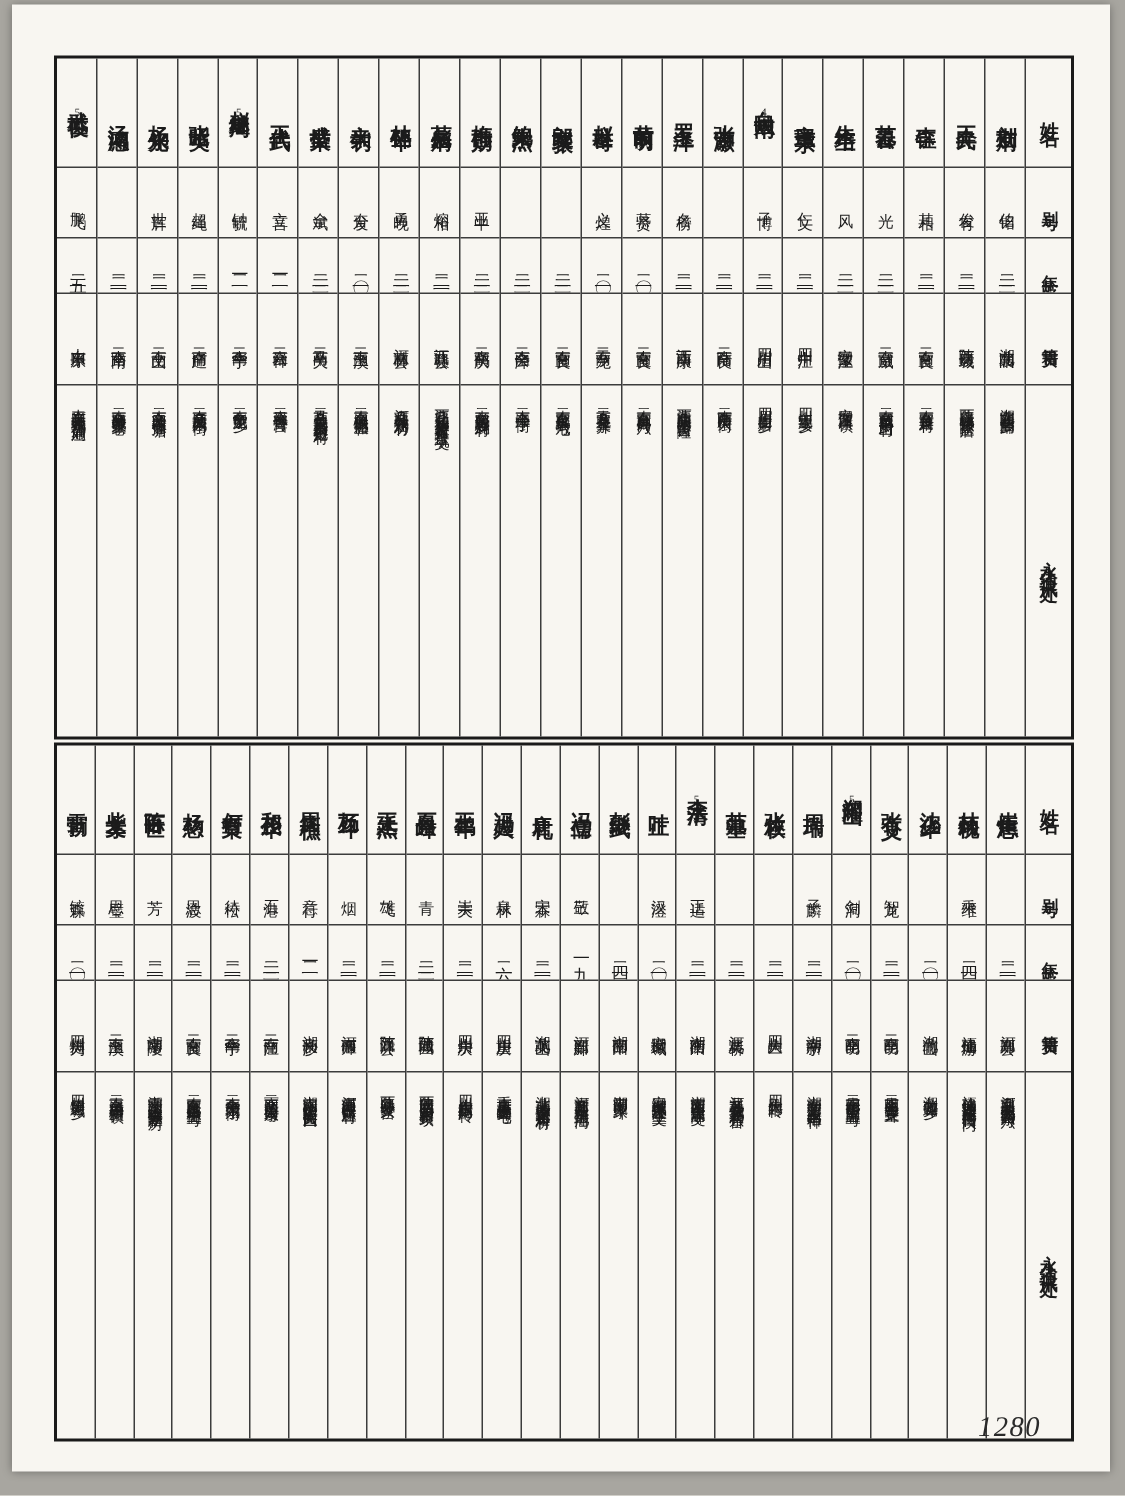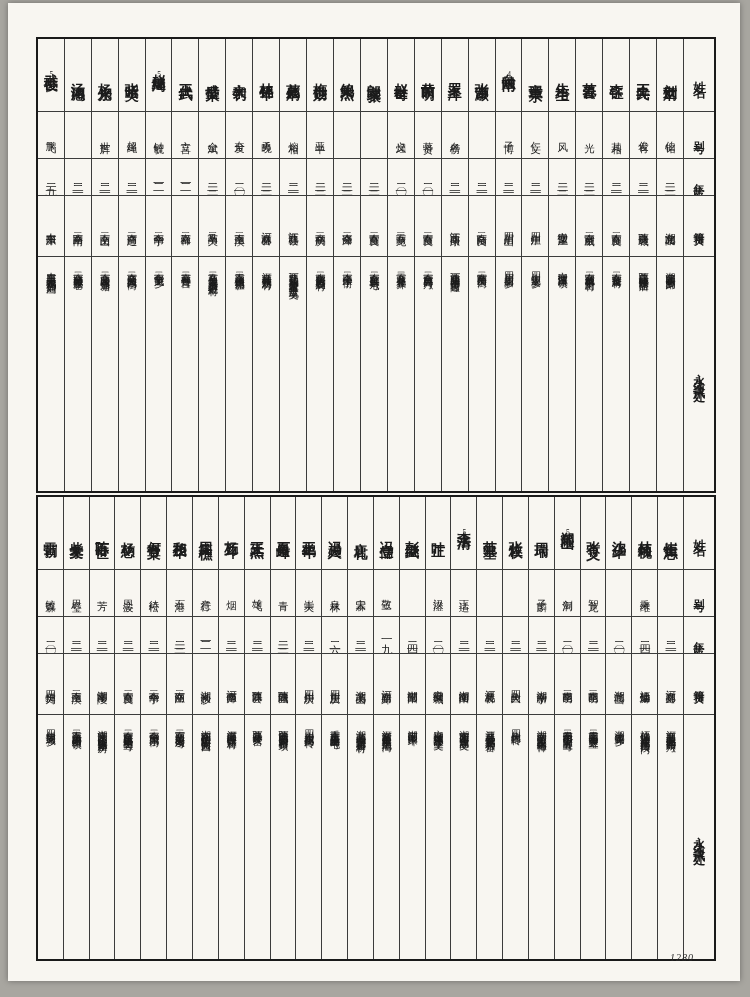--- a/index.html
+++ b/index.html
@@ -38,21 +38,21 @@
   .c-native{height:60px;font-size:10.5px;letter-spacing:1px;}
   .c-address{flex:1 1 auto;font-size:10px;letter-spacing:1px;
     justify-content:flex-start;padding-top:7px;line-height:1.2;}
   .col-header .cell{font-weight:700;}
   .col-header .c-address{justify-content:center;padding-top:0;font-size:12px;letter-spacing:4px;}
   .col-header .c-name{font-size:13px;letter-spacing:4px;}
   .col-header .c-alias,.col-header .c-age,.col-header .c-native{font-size:11px;letter-spacing:3px;}
   .note{font-size:7.5px;letter-spacing:0;margin-top:1px;font-weight:400;}
   .page-number{
     position:absolute;right:46px;bottom:18px;
-    font-size:10px;font-style:italic;color:#2a2a2a;
+    font-size:19px;font-style:italic;color:#2a2a2a;
     letter-spacing:1px;
   }
 </style>
 </head>
 <body>
 
 <div class="sheet">
 
   <div class="dir-table" id="table-top">
     <div class="col col-header">

